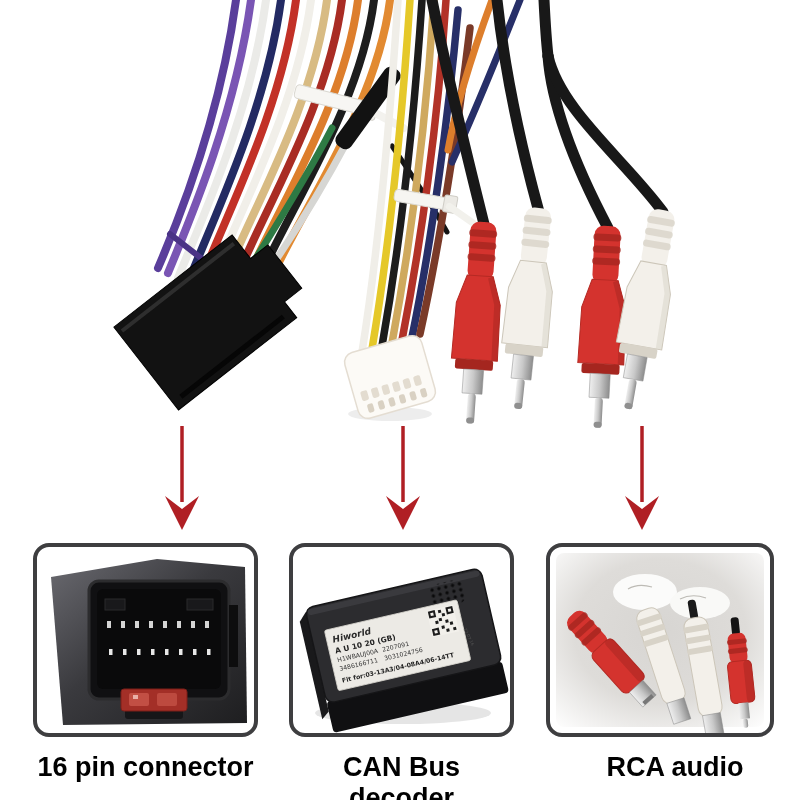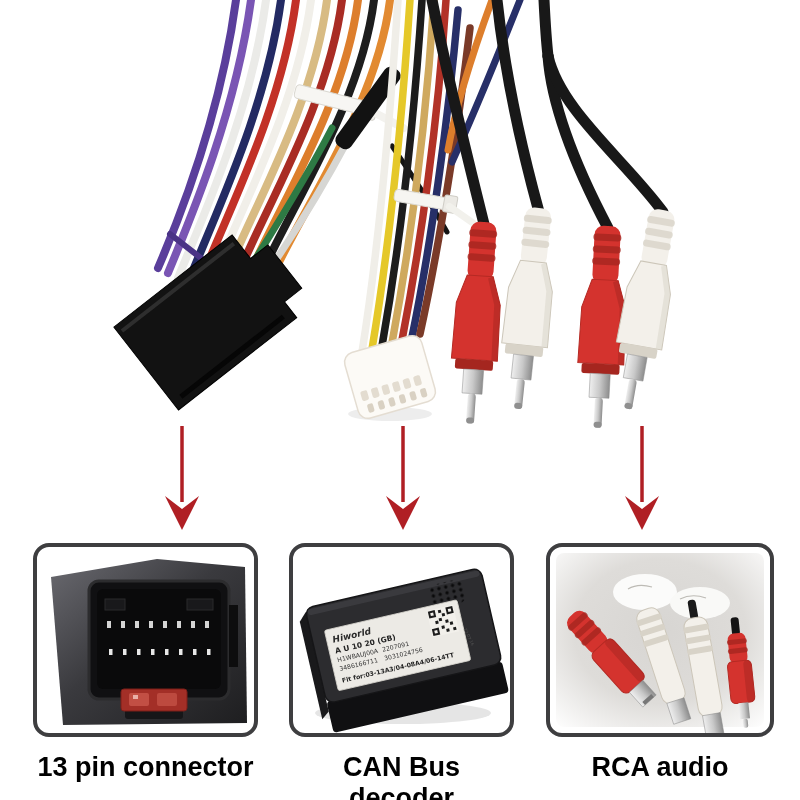--- a/index.html
+++ b/index.html
@@ -282,17 +282,17 @@
         <rect x="-10" y="-32" width="20" height="5" rx="2.5" fill="var(--dark)" opacity="0.8"></rect>
         <rect x="-10" y="-23" width="20" height="5" rx="2.5" fill="var(--dark)" opacity="0.8"></rect>
         <rect x="-12" y="-10" width="24" height="42" rx="5" fill="var(--main)" stroke="var(--shade)"></rect>
         <rect x="4" y="-10" width="8" height="42" rx="4" fill="var(--dark)" opacity="0.5"></rect>
         <rect x="-5" y="32" width="10" height="16" fill="url(#metal)"></rect>
         <rect x="-2.5" y="48" width="5" height="9" rx="2" fill="url(#metal)"></rect>
       </g>
     </svg>
   </div>
 
-  <div class="caption" style="left:33px;width:225px">13 pin connector</div>
+  <div class="caption" style="left:33px;width:225px">16 pin connector</div>
   <div class="caption" style="left:289px;width:225px">CAN Bus decoder</div>
-  <div class="caption" style="left:546px;width:228px">RCA audio</div>
+  <div class="caption" style="left:561px;width:228px">RCA audio</div>
 
 </div>
 
 </body></html>

